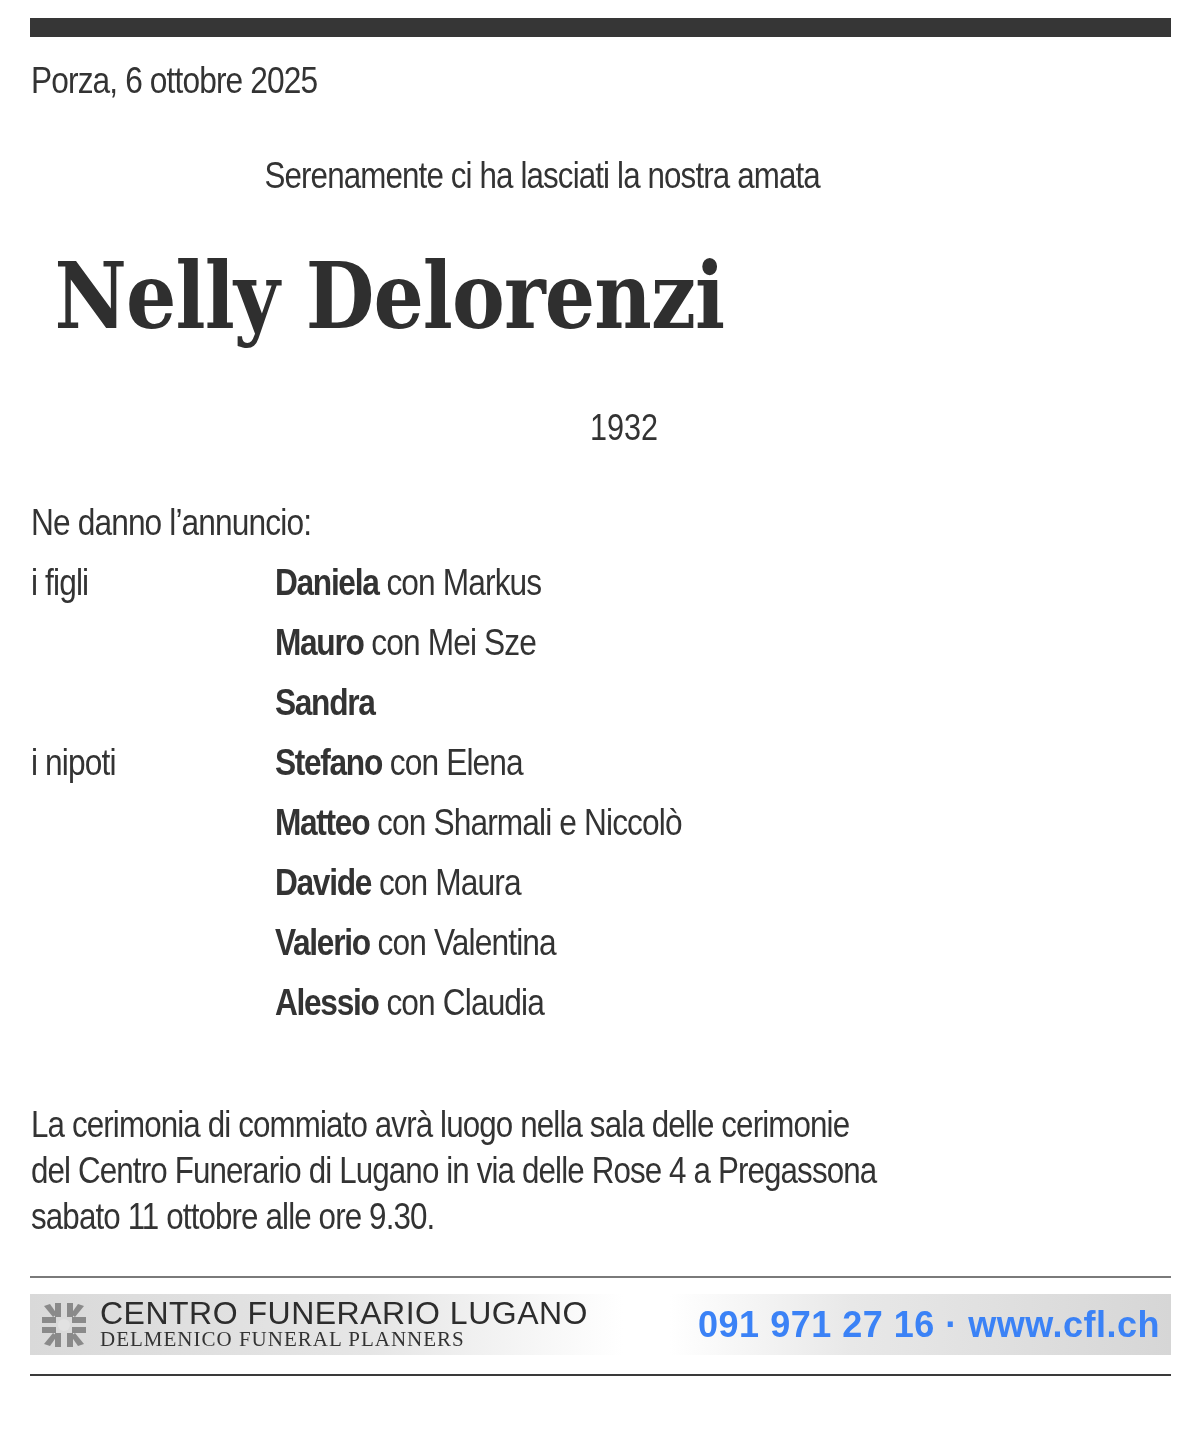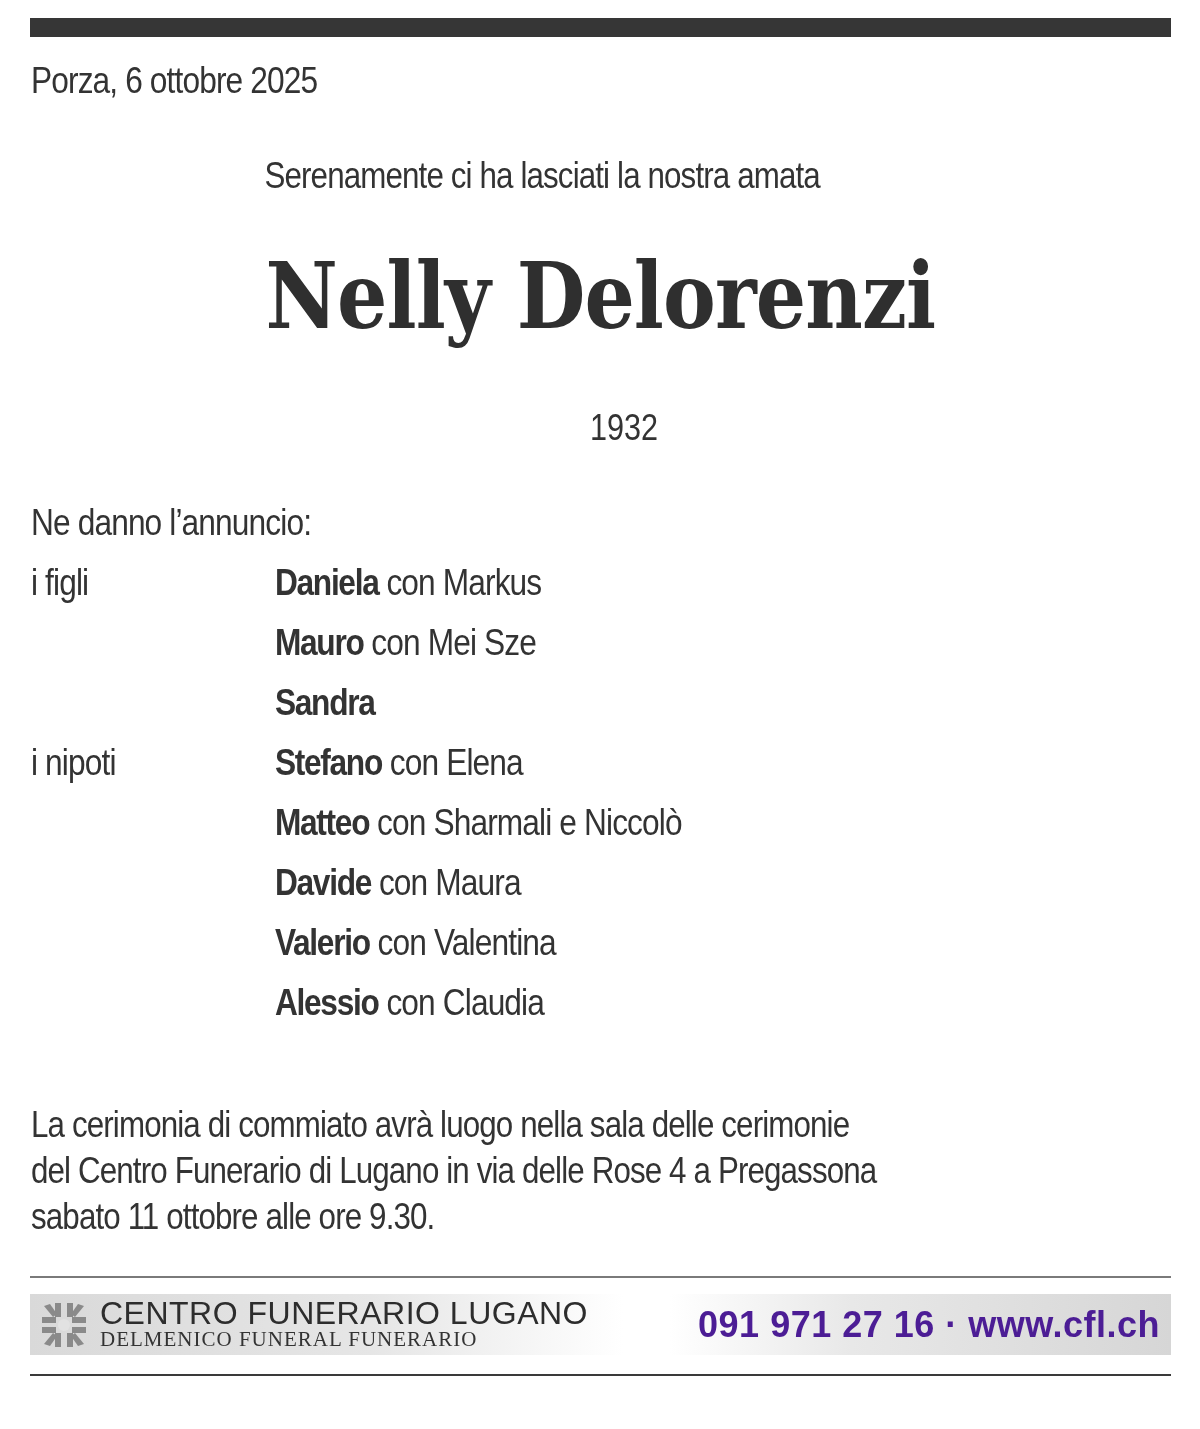--- a/index.html
+++ b/index.html
@@ -1,37 +1,37 @@
 <!DOCTYPE html>
 <html><head>
 <meta charset="utf-8">
 <style>
   html, body { margin: 0; padding: 0; background: #ffffff; }
   body { width: 1200px; height: 1429px; position: relative; overflow: hidden; color: #333333; font-family: "Liberation Sans", sans-serif; }
   .top-bar { position: absolute; left: 30px; top: 18px; width: 1141px; height: 19px; background: #363636; }
   .place-date { position: absolute; left: 31px; top: 58px; font-size: 36px; letter-spacing: -1px; line-height: 46px; white-space: nowrap; transform: scaleX(0.88); transform-origin: left center; }
   .intro { position: absolute; left: 0; width: 1085px; top: 153px; text-align: center; font-size: 36px; line-height: 46px; letter-spacing: -1px; }
   .intro span { display: inline-block; transform: scaleX(0.87); }
-  .deceased-name { position: absolute; left: 0; width: 1200px; top: 236px; text-align: center; font-family: "DejaVu Serif", serif; font-weight: bold; font-size: 92px; line-height: 120px; letter-spacing: -1px; color: #2f2f2f; }
+  .deceased-name { position: absolute; left: 0; width: 1200px; top: 236px; text-align: left; font-family: "DejaVu Serif", serif; font-weight: bold; font-size: 92px; line-height: 120px; letter-spacing: -1px; color: #2f2f2f; }
   .deceased-name span { display: inline-block; transform: scaleX(0.86); }
   .year { position: absolute; left: 0; width: 1200px; top: 405px; text-align: center; font-size: 36px; line-height: 46px; padding-left: 24px; }
   .year span { display: inline-block; transform: scaleX(0.85); }
   .announce-heading { position: absolute; left: 31px; top: 500px; font-size: 36px; line-height: 46px; letter-spacing: -1px; white-space: nowrap; transform: scaleX(0.88); transform-origin: left center; }
   .rel-label { position: absolute; left: 31px; font-size: 36px; line-height: 46px; letter-spacing: -1px; white-space: nowrap; transform: scaleX(0.88); transform-origin: left center; }
   .member { position: absolute; left: 275px; font-size: 36px; line-height: 46px; letter-spacing: -1px; white-space: nowrap; transform: scaleX(0.88); transform-origin: left center; }
   .member b { font-weight: bold; letter-spacing: -1.5px; }
   .ceremony { position: absolute; left: 31px; top: 1102px; width: 1200px; font-size: 36px; line-height: 46px; letter-spacing: -1px; transform: scaleX(0.87); transform-origin: left top; }
   .ceremony div { white-space: nowrap; }
   .rule-top { position: absolute; left: 30px; top: 1276px; width: 1141px; height: 2px; background: #7a7a7a; }
   .rule-bottom { position: absolute; left: 30px; top: 1374px; width: 1141px; height: 2px; background: #3a3a3a; }
   .banner { position: absolute; left: 30px; top: 1294px; width: 1141px; height: 61px; background: linear-gradient(90deg, #d9d9d9 0%, #e6e6e6 30%, #ffffff 52%, #ffffff 56%, #e8e8e8 72%, #d6d6d6 100%); }
   .logo-icon { position: absolute; left: 42px; top: 1302px; width: 44px; height: 46px; }
   .company-name { position: absolute; left: 100px; top: 1295px; font-size: 32px; font-weight: normal; line-height: 36px; color: #2d2d2d; white-space: nowrap; letter-spacing: 0.5px; }
   .company-sub { position: absolute; left: 100px; top: 1327px; font-family: "Liberation Serif", serif; font-size: 21px; line-height: 24px; color: #333; white-space: nowrap; letter-spacing: 1px; }
-  .contact { position: absolute; right: 40px; top: 1303px; font-size: 36px; font-weight: bold; line-height: 44px; color: #4c1d95; white-space: nowrap; letter-spacing: 0.5px; }
+  .contact { position: absolute; right: 40px; top: 1303px; font-size: 36px; font-weight: bold; line-height: 44px; color: #3b82f6; white-space: nowrap; letter-spacing: 0.5px; }
 </style>
 </head>
 <body>
 
 <div class="top-bar"></div>
 
 <div class="place-date">Porza, 6 ottobre 2025</div>
 
 <div class="intro"><span>Serenamente ci ha lasciati la nostra amata</span></div>
 
@@ -74,16 +74,16 @@
     <rect x="30" y="25" width="14" height="6"></rect>
     <polygon points="2,4 8,2 15,12 11,15"></polygon>
     <polygon points="42,4 36,2 29,12 33,15"></polygon>
     <polygon points="2,42 8,44 15,34 11,31"></polygon>
     <polygon points="42,42 36,44 29,34 33,31"></polygon>
   </g>
   <circle cx="22" cy="23" r="6" fill="#e2e2e2"></circle>
 </svg>
 
 <div class="company-name">CENTRO FUNERARIO LUGANO</div>
-<div class="company-sub">DELMENICO FUNERAL FUNERARIO</div>
+<div class="company-sub">DELMENICO FUNERAL PLANNERS</div>
 <div class="contact">091 971 27 16 · www.cfl.ch</div>
 
 <div class="rule-bottom"></div>
 
 </body></html>

